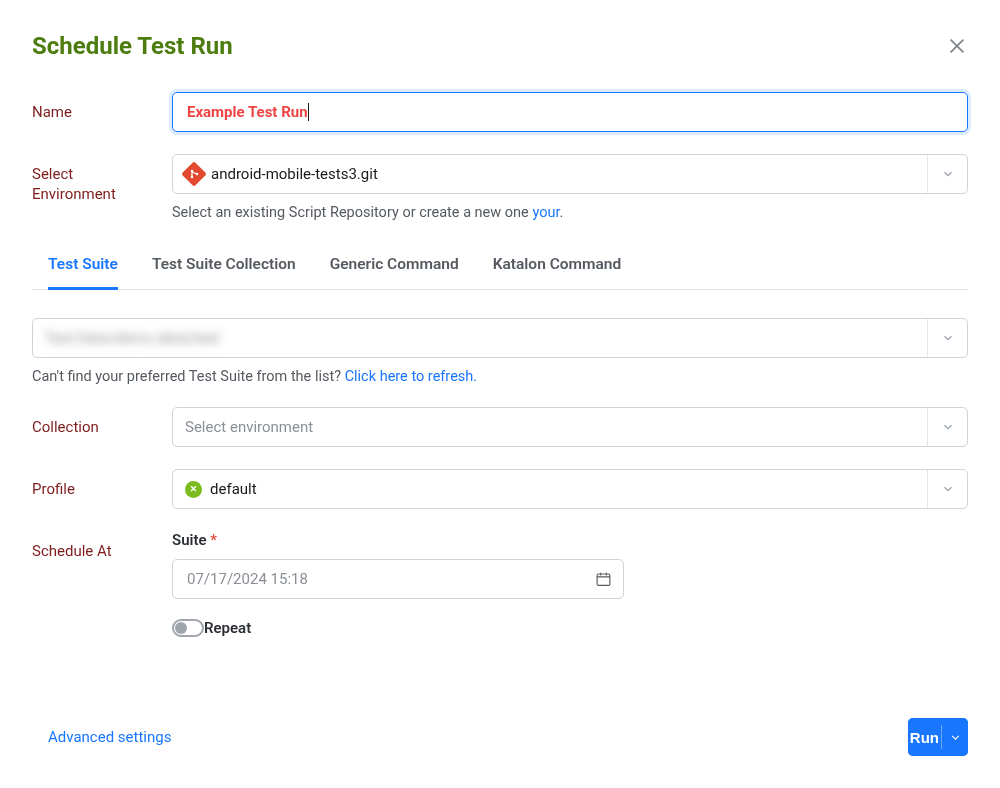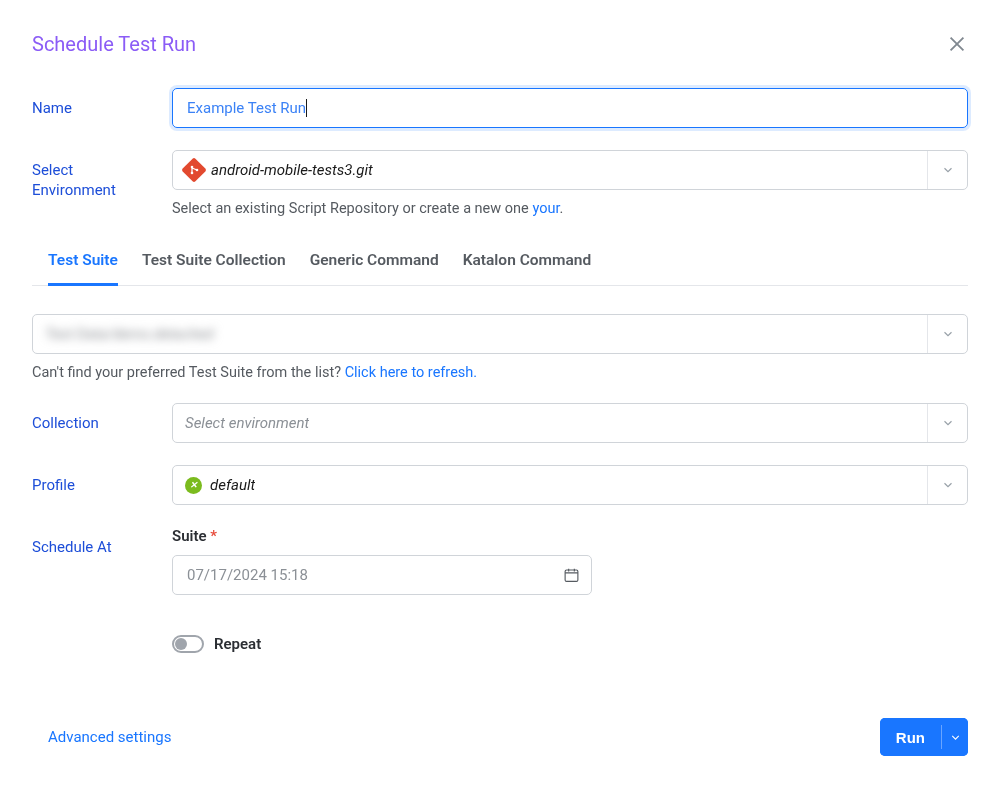--- a/index.html
+++ b/index.html
@@ -16,58 +16,59 @@
       padding: 32px 32px 24px 32px;
       color: #202124;
     }
     .header-row {
       display: flex;
       justify-content: space-between;
       align-items: center;
       margin-bottom: 32px;
     }
     .title {
-      font-size: 20px;
-      font-weight: 400;
-      color: #8b5cf6;
+      font-size: 24px;
+      font-weight: 700;
+      color: #4d7c0f;
     }
     .close-icon {
       width: 22px;
       height: 22px;
       stroke: #808890;
       stroke-width: 2;
       cursor: pointer;
     }
     .form-row {
       display: flex;
       align-items: flex-start;
       margin-bottom: 22px;
     }
     .form-label {
       width: 140px;
       flex-shrink: 0;
       font-size: 15px;
-      color: #1d4ed8;
+      color: #7f1d1d;
       padding-top: 10px;
       line-height: 1.35;
     }
     .form-field {
       flex: 1;
       min-width: 0;
     }
     .text-input {
       width: 100%;
       height: 40px;
       padding: 0 14px;
       font-size: 15px;
       border: 1px solid #d0d4d9;
       border-radius: 5px;
-      color: #3b82f6;
+      color: #ef4444;
       outline: none;
       font-family: inherit;
+      font-weight: bold;
     }
     .text-input.focused {
       border-color: #1976ff;
       box-shadow: 0 0 0 3px rgba(25,118,255,0.15);
     }
     .select-wrap {
       position: relative;
       width: 100%;
     }
     .select-box {
@@ -76,21 +77,20 @@
       padding: 0 44px 0 12px;
       border: 1px solid #d0d4d9;
       border-radius: 5px;
       display: flex;
       align-items: center;
       gap: 8px;
       cursor: pointer;
       background: #fff;
       font-size: 15px;
       position: relative;
-      font-style: italic;
     }
     .select-box .chevron-zone {
       position: absolute;
       right: 0;
       top: 0;
       bottom: 0;
       width: 40px;
       display: flex;
       align-items: center;
       justify-content: center;
@@ -147,21 +147,21 @@
       margin-top: 10px;
       font-size: 14.5px;
       color: #555a60;
     }
     .help-text .link {
       color: #1976ff;
       cursor: pointer;
     }
     .tabs {
       display: flex;
-      gap: 24px;
+      gap: 34px;
       border-bottom: 1px solid #e4e6ea;
       margin-top: 12px;
       margin-bottom: 28px;
       padding-left: 16px;
     }
     .tab {
       padding: 12px 0 14px 0;
       font-size: 15.5px;
       font-weight: 600;
       color: #555a60;
@@ -181,21 +181,21 @@
       font-size: 15px;
       font-weight: 600;
       color: #2b2e33;
       margin-bottom: 10px;
     }
     .start-label .asterisk {
       color: #e74c3c;
     }
     .date-input-wrap {
       position: relative;
-      width: 420px;
+      width: 452px;
     }
     .date-input {
       width: 100%;
       height: 40px;
       padding: 0 40px 0 14px;
       font-size: 15px;
       border: 1px solid #d0d4d9;
       border-radius: 5px;
       color: #8b9096;
       outline: none;
@@ -210,22 +210,21 @@
       width: 17px;
       height: 17px;
       stroke: #555a60;
       fill: none;
       stroke-width: 1.6;
       cursor: pointer;
     }
     .toggle-row {
       display: flex;
       align-items: center;
-      gap: 10px;
-      margin-top: 40px;
+      margin-top: 20px;
     }
     .toggle {
       width: 32px;
       height: 18px;
       border-radius: 10px;
       background: transparent;
       border: 2px solid #a0a5ac;
       position: relative;
       cursor: pointer;
     }
@@ -262,21 +261,21 @@
       display: flex;
       height: 38px;
       border-radius: 5px;
       overflow: hidden;
       background: #1976ff;
     }
     .run-button {
       background: #1976ff;
       color: #fff;
       border: none;
-      padding: 0 16px;
+      padding: 0 2px;
       font-size: 15px;
       font-weight: 600;
       cursor: pointer;
       display: flex;
       align-items: center;
     }
     .run-button-group .divider {
       width: 1px;
       background: rgba(255,255,255,0.35);
       margin: 7px 0;

